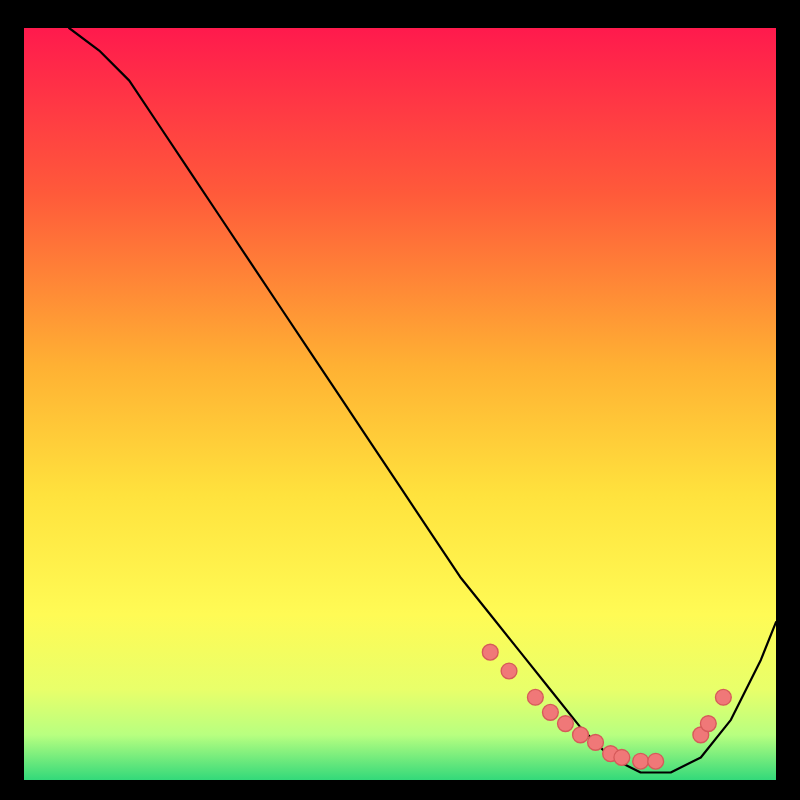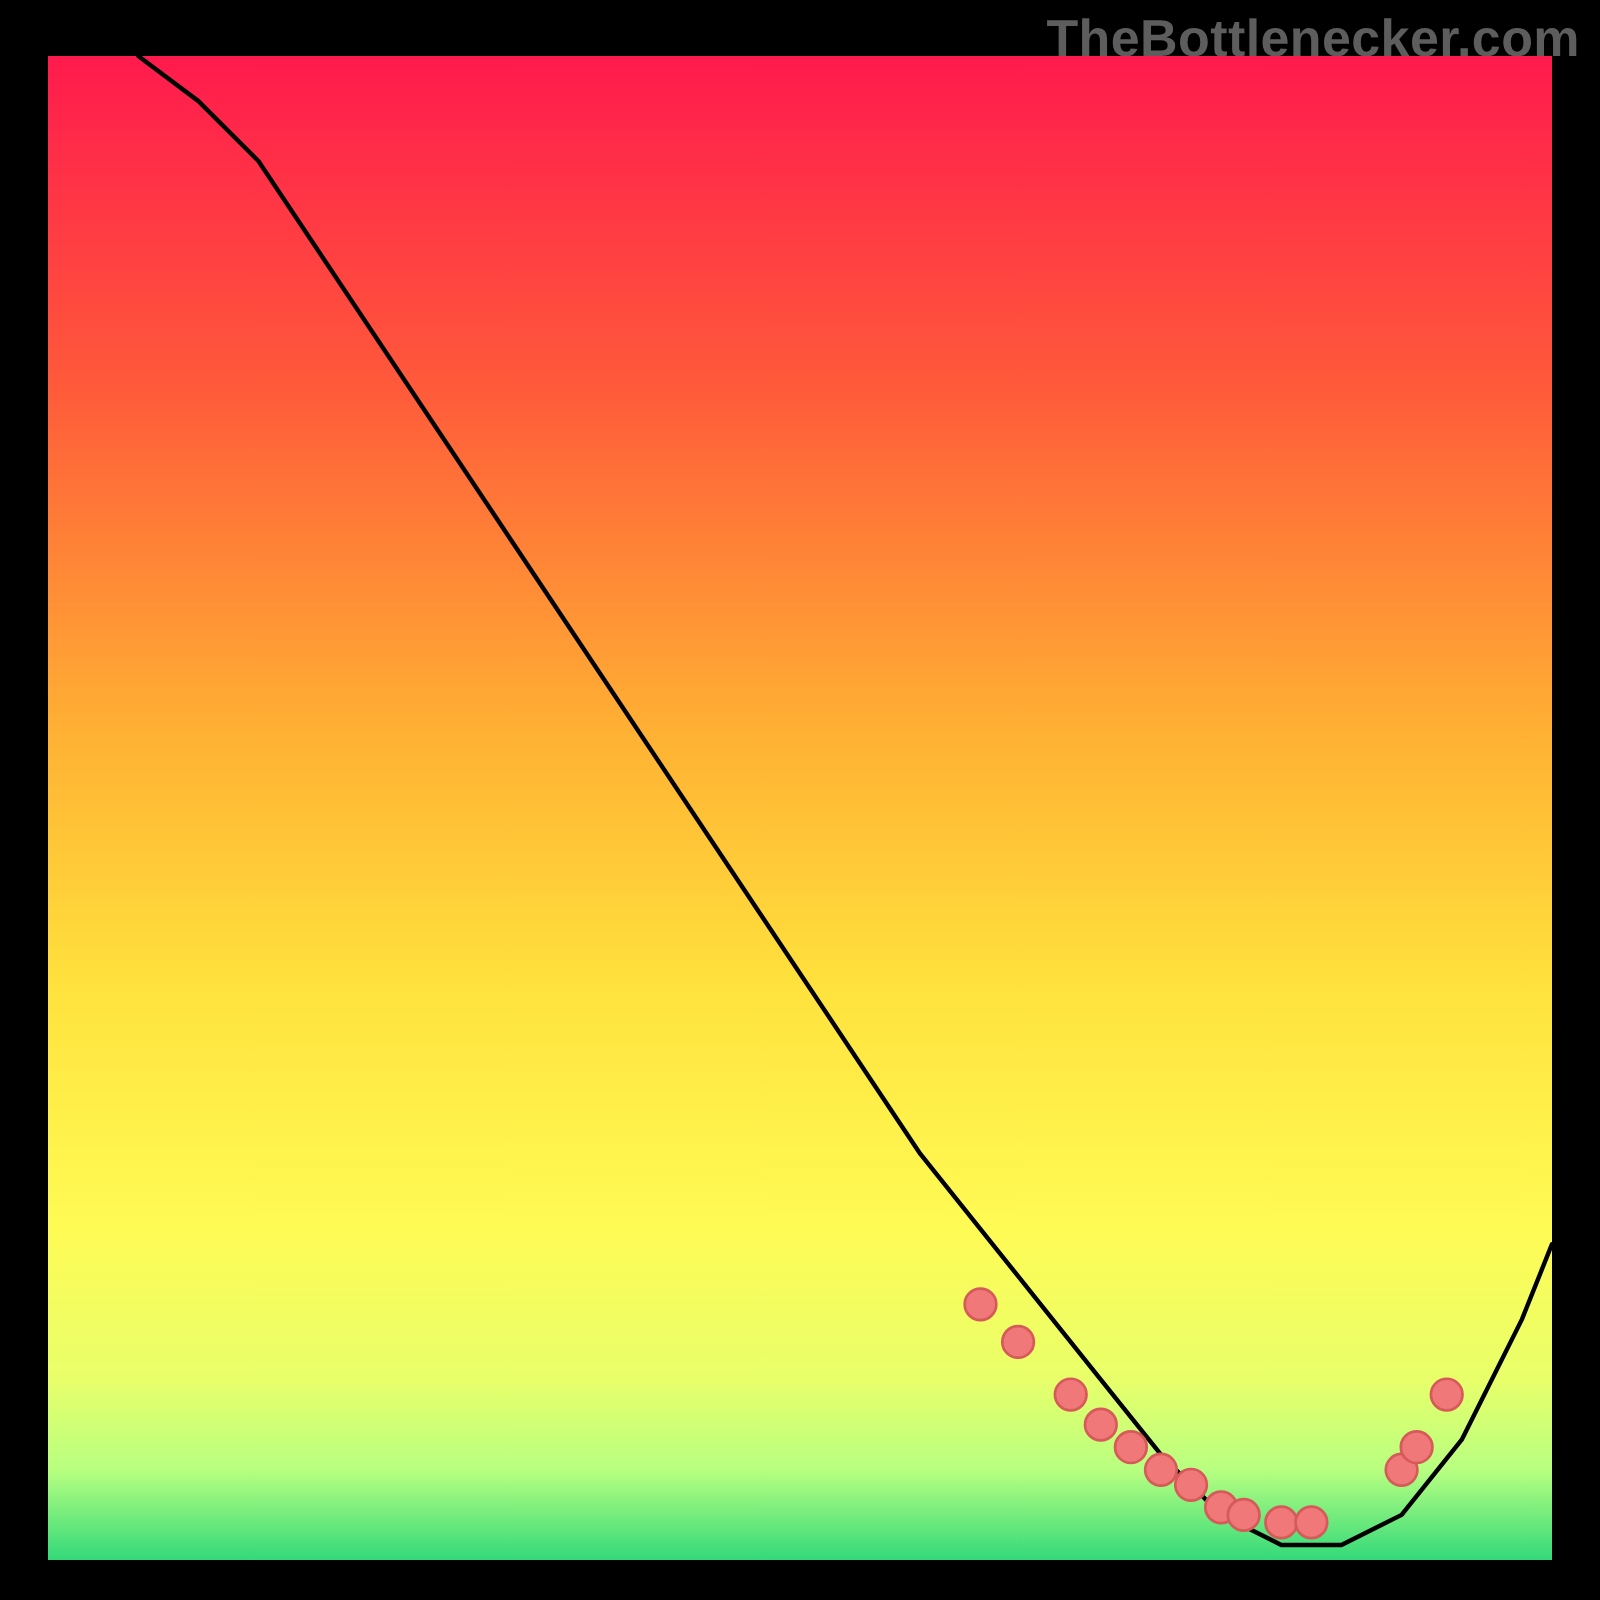--- a/index.html
+++ b/index.html
@@ -37,21 +37,20 @@
   .plot-area svg {
     display: block;
     width: 752px;
     height: 752px;
   }
 </style>
 </head>
 <body>
 
 <div class="frame">
-  <div class="watermark">TheBottlenecker.com</div>
 
   <div class="plot-area">
     <svg id="svg-plot" viewBox="0 0 100 100" preserveAspectRatio="none">
       <defs>
         <linearGradient id="bg-grad" x1="0" y1="0" x2="0" y2="1">
           <stop id="g0" offset="0%" stop-color="#ff1a4d"></stop>
           <stop id="g1" offset="22%" stop-color="#ff5a3a"></stop>
           <stop id="g2" offset="45%" stop-color="#ffb133"></stop>
           <stop id="g3" offset="62%" stop-color="#ffe23d"></stop>
           <stop id="g4" offset="78%" stop-color="#fffb55"></stop>

